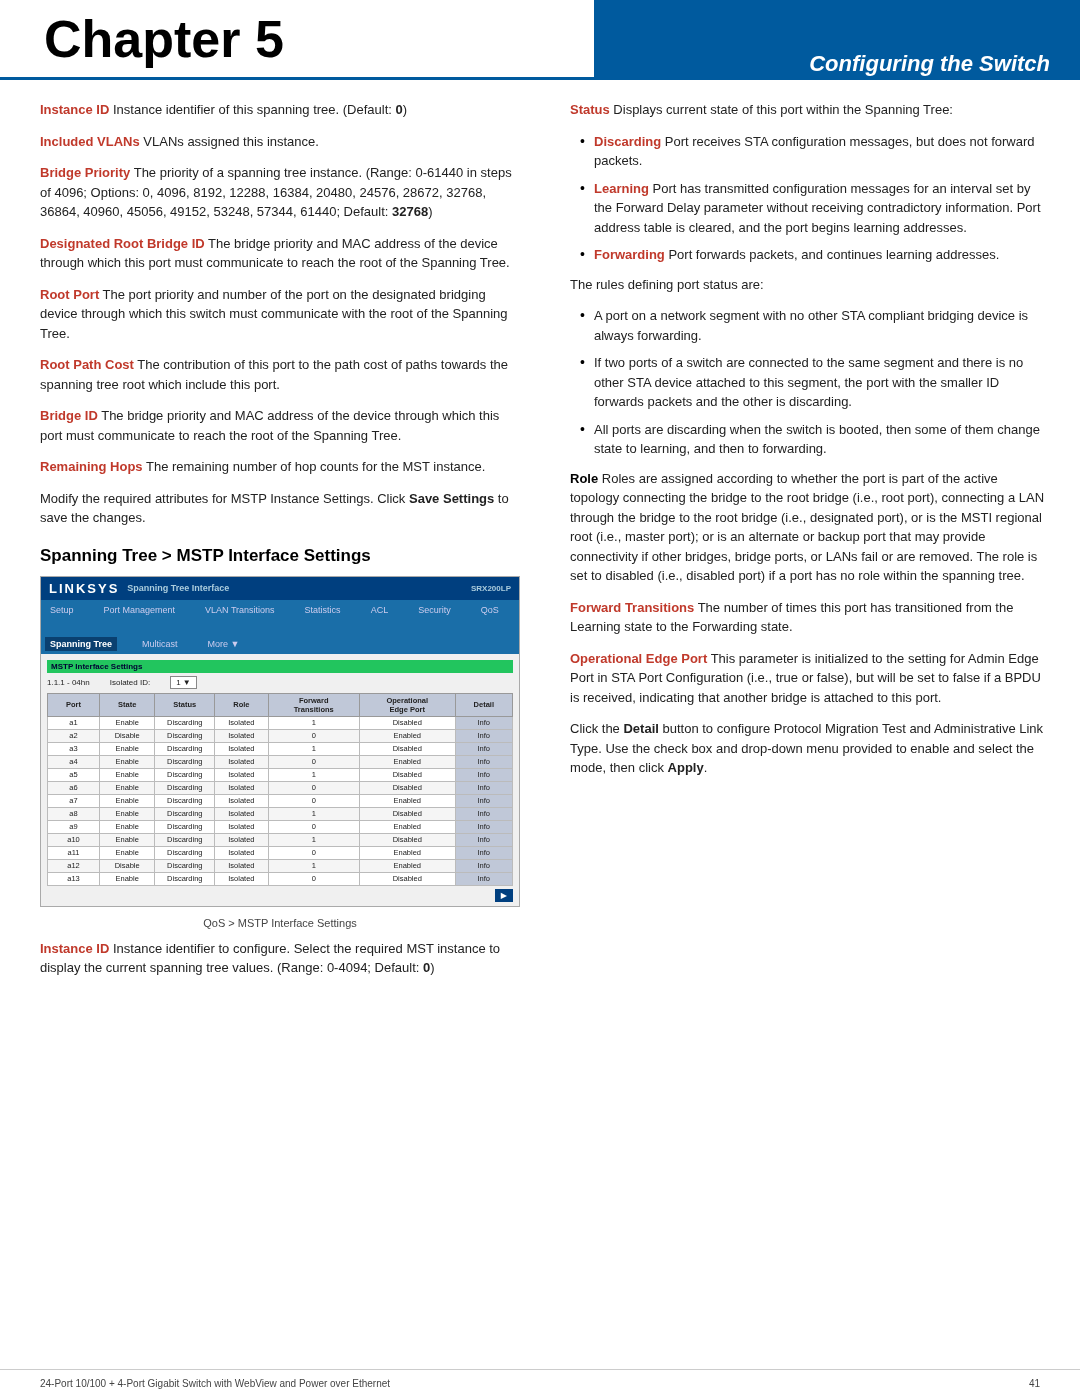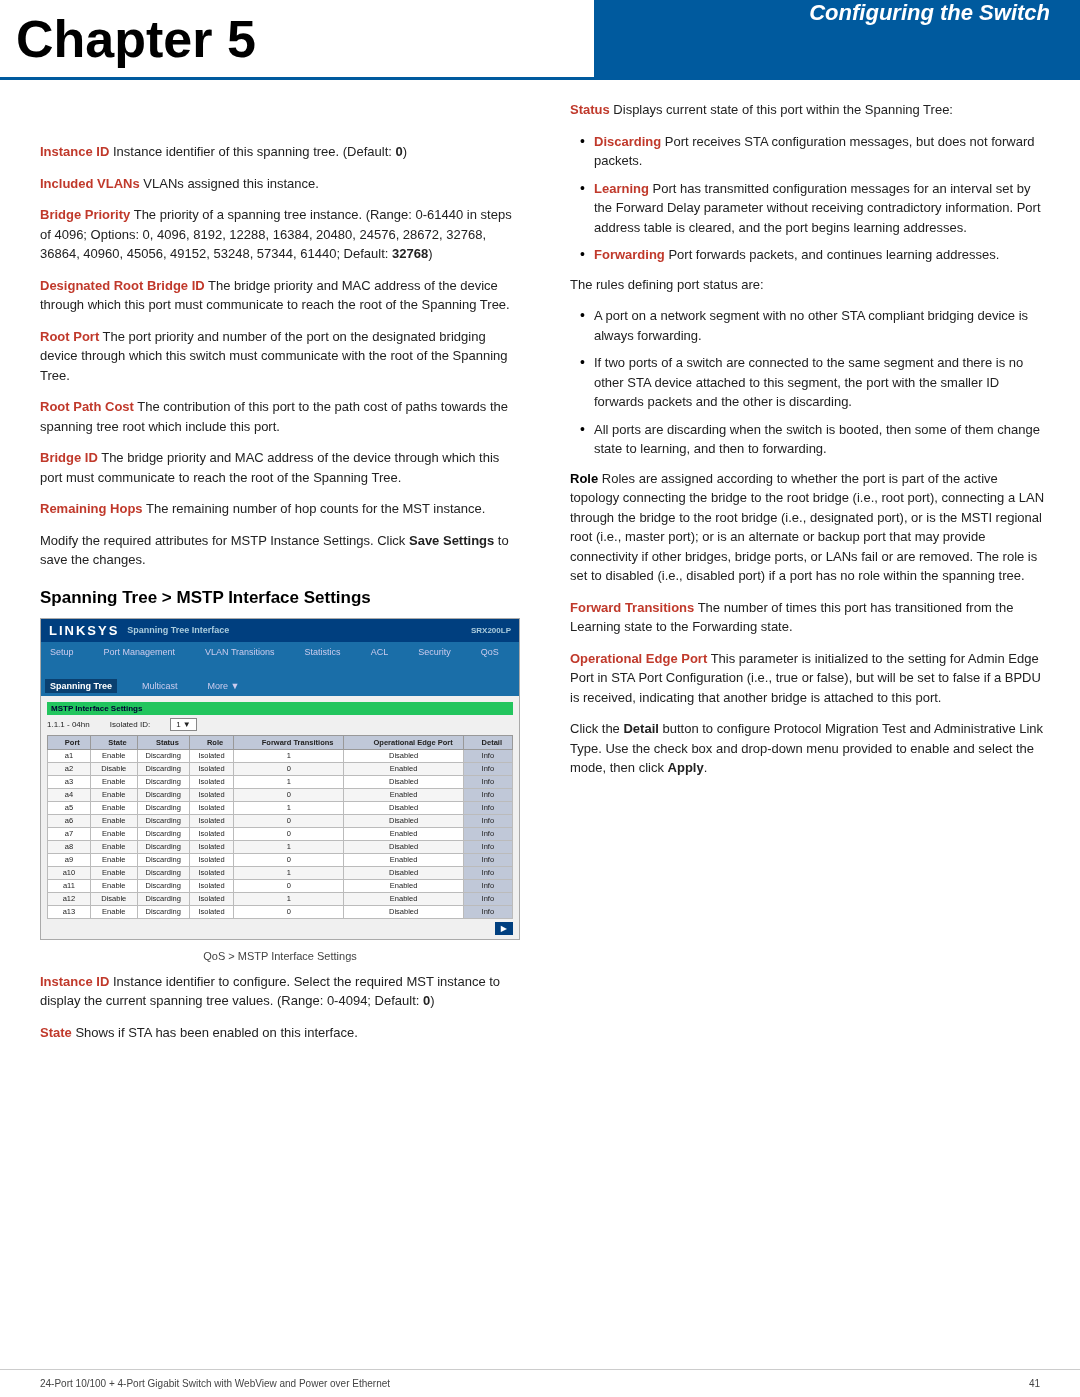--- a/index.html
+++ b/index.html
@@ -17,54 +17,53 @@
       display: flex;
       align-items: stretch;
       height: 80px;
       background: #fff;
       border-bottom: 3px solid #005a9e;
     }
     .header-left {
       width: 55%;
       display: flex;
       align-items: center;
-      padding-left: 16px;
+      padding-left: 44px;
       background: #fff;
     }
     .header-left h1 {
       font-size: 52px;
       font-weight: 900;
       color: #000;
       line-height: 1;
     }
     .header-right {
       width: 45%;
       background: #005a9e;
       display: flex;
-      align-items: flex-start;
+      align-items: flex-end;
       justify-content: flex-end;
       padding-right: 30px;
     }
     .header-right h2 {
       font-size: 22px;
       font-weight: 700;
       color: #fff;
       font-style: italic;
     }
 
     
     .content {
       display: flex;
       padding: 20px 30px 30px 40px;
       gap: 30px;
     }
     .col-left {
       width: 50%;
       padding-right: 10px;
-      margin-top: 42px;
     }
     .col-right {
       width: 50%;
       padding-left: 10px;
     }
 
     .section {
       margin-bottom: 12px;
       line-height: 1.5;
     }
@@ -132,22 +131,22 @@
     }
     .screenshot-table {
       width: 100%;
       border-collapse: collapse;
       font-size: 7.5px;
       margin-top: 4px;
     }
     .screenshot-table th {
       background: #c0c8d8;
       border: 1px solid #999;
-      padding: 2px 10px;
-      text-align: right;
+      padding: 2px 18px;
+      text-align: center;
       font-size: 7.5px;
     }
     .screenshot-table td {
       border: 1px solid #bbb;
       padding: 1.5px 3px;
       text-align: center;
       font-size: 7.5px;
       background: #fff;
     }
     .screenshot-table tr:nth-child(even) td {
@@ -431,24 +430,20 @@
         </div>
       </div>
 
       <div class="caption">QoS &gt; MSTP Interface Settings</div>
 
       <div class="section">
         <span class="term">Instance ID</span>
         <span>  Instance identifier to configure. Select the required MST instance to display the current spanning tree values. (Range: 0-4094; Default: <strong>0</strong>)</span>
       </div>
 
-      <div class="section">
-        <span class="term">State</span>
-        <span>  Shows if STA has been enabled on this interface.</span>
-      </div>
 
     </div>
 
     <div class="col-right">
 
       <div class="section">
         <span class="term">Status</span>
         <span>  Displays current state of this port within the Spanning Tree:</span>
       </div>
 

